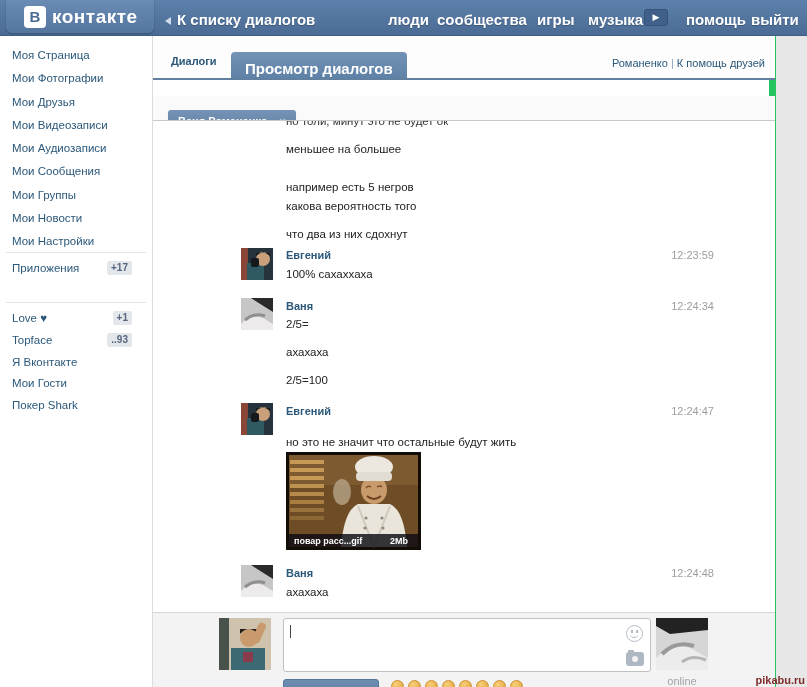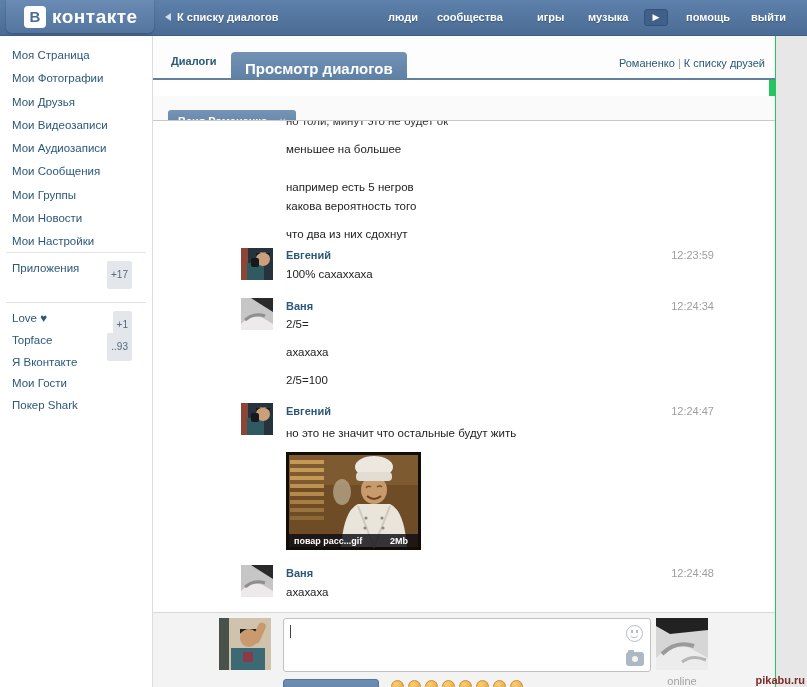--- a/index.html
+++ b/index.html
@@ -10,41 +10,41 @@
   .header { position:absolute; left:0; top:0; width:807px; height:36px;
     background:linear-gradient(#5d81ab,#4a6b94); border-bottom:1px solid #3e5d82; }
   .logo-tab { position:absolute; left:6px; top:0; width:148px; height:33px;
     background:linear-gradient(#6a8cb4,#54759e); border-radius:0 0 6px 6px;
     box-shadow:0 1px 2px rgba(0,0,0,.25); }
   .logo-box { position:absolute; left:18px; top:6px; width:22px; height:22px;
     background:#fff; border-radius:4px; color:#4a6b94; font-weight:bold; font-size:15px;
     text-align:center; line-height:22px; }
   .logo-text { position:absolute; left:46px; top:6px; color:#fff; font-weight:bold;
     font-size:19px; letter-spacing:.5px; }
-  .hnav { position:absolute; top:11px; color:#fff; font-weight:bold; font-size:11px;
+  .hnav { position:absolute; top:11px; color:#fff; font-weight:bold; font-size:15px;
     text-shadow:0 1px 1px rgba(0,0,0,.25); cursor:pointer; white-space:nowrap; }
   .back-arrow { display:inline-block; width:0; height:0; border-top:4px solid transparent;
     border-bottom:4px solid transparent; border-right:6px solid #cfdcea; margin-right:6px; }
   .more-btn { position:absolute; left:644px; top:9px; width:24px; height:17px;
     background:#40608a; border:1px solid #35527a; border-radius:3px; text-align:center;
     color:#fff; font-size:9px; line-height:15px; cursor:pointer; }
 
   
   .sidebar { position:absolute; left:0; top:36px; width:152px; height:651px; background:#fff; }
   .side-link { position:relative; padding-left:12px; color:#2b587a; font-size:11.5px;
     cursor:pointer; white-space:nowrap; }
   .side-main .side-link { line-height:23.3px; }
   .side-main { position:absolute; left:0; top:8px; width:152px; }
   .side-divider { position:absolute; left:6px; width:140px; border-top:1px solid #e4e4e4; }
   .side-apps { position:absolute; left:0; top:222px; width:152px; }
   .side-apps .side-link { line-height:20.5px; }
   .side-extra { position:absolute; left:0; top:272px; width:152px; }
   .side-extra .side-link { line-height:21.8px; }
   .badge { position:absolute; right:20px; top:3px; background:#e3e6ea; color:#55677d;
-    font-size:10px; font-weight:normal; border-radius:2px; padding:8px 4px; line-height:12px;margin-left:48px; }
+    font-size:10px; font-weight:bold; border-radius:2px; padding:1px 4px; line-height:12px;margin-left:48px; }
 
   
   .main { position:absolute; left:152px; top:36px; width:624px; height:651px; background:#fff;
     border-left:1px solid #dcdcdc; border-right:7px solid #22c55e; }
   .right-margin { position:absolute; left:776px; top:36px; width:31px; height:651px; background:#e7e7e7; }
 
   .tabrow { position:absolute; left:0; top:0; width:622px; height:44px; background:#fdfdfd; }
   .tab-underline { position:absolute; left:0; top:42px; width:622px; height:2px; background:#61809f; }
   .tab-plain { position:absolute; left:18px; top:19px; font-size:11px; font-weight:bold;
     color:#2b587a; cursor:pointer; }
@@ -151,21 +151,21 @@
   <div class="right-margin"></div>
 
   <div class="main">
 
     <div class="tabrow">
       <div class="tab-plain">Диалоги</div>
       <div class="tab-active">Просмотр диалогов</div>
       <div class="actions">
         <span>Романенко</span>
         <span class="sep">|</span>
-        <span>К списку друзей</span>
+        <span>К помощь друзей</span>
       </div>
       <div class="tab-underline"></div>
     </div>
 
     <div class="tagrow">
       <span class="dlg-tag">
         <span>Ваня Романенко</span>
         <span class="x">×</span>
       </span>
     </div>
@@ -207,21 +207,21 @@
       <svg class="av32" style="top:282px;" viewBox="0 0 32 32">
           <rect width="32" height="32" fill="#26333c"></rect>
           <rect width="7" height="32" fill="#8a4636"></rect>
           <rect x="6" y="15" width="17" height="17" fill="#2f5a62"></rect>
           <circle cx="22" cy="11" r="7" fill="#c9a07a"></circle>
           <path d="M15 8 Q22 1 29 8 L29 5 L15 5 Z" fill="#1c1c1c"></path>
           <rect x="10" y="10" width="8" height="9" rx="2" fill="#15191c"></rect>
         </svg>
       <div class="author" style="top:284px;">Евгений</div>
       <div class="tstamp" style="top:284px;">12:24:47</div>
-      <div class="mline" style="top:306px;">но это не значит что остальные будут жить</div>
+      <div class="mline" style="top:315px;">но это не значит что остальные будут жить</div>
 
       <svg class="gif" viewBox="0 0 135 98">
         <rect width="135" height="98" fill="#120d06"></rect>
         <rect x="3" y="3" width="129" height="92" fill="#6e4c26"></rect>
         <rect x="3" y="3" width="129" height="30" fill="#7d5a2f"></rect>
         <g>
           <rect x="4" y="8" width="34" height="4" fill="#c69a55"></rect>
             <rect x="4" y="16" width="34" height="4" fill="#c69a55"></rect>
           <rect x="4" y="24" width="34" height="4" fill="#c69a55"></rect>
             <rect x="4" y="32" width="34" height="4" fill="#bd9150"></rect>

